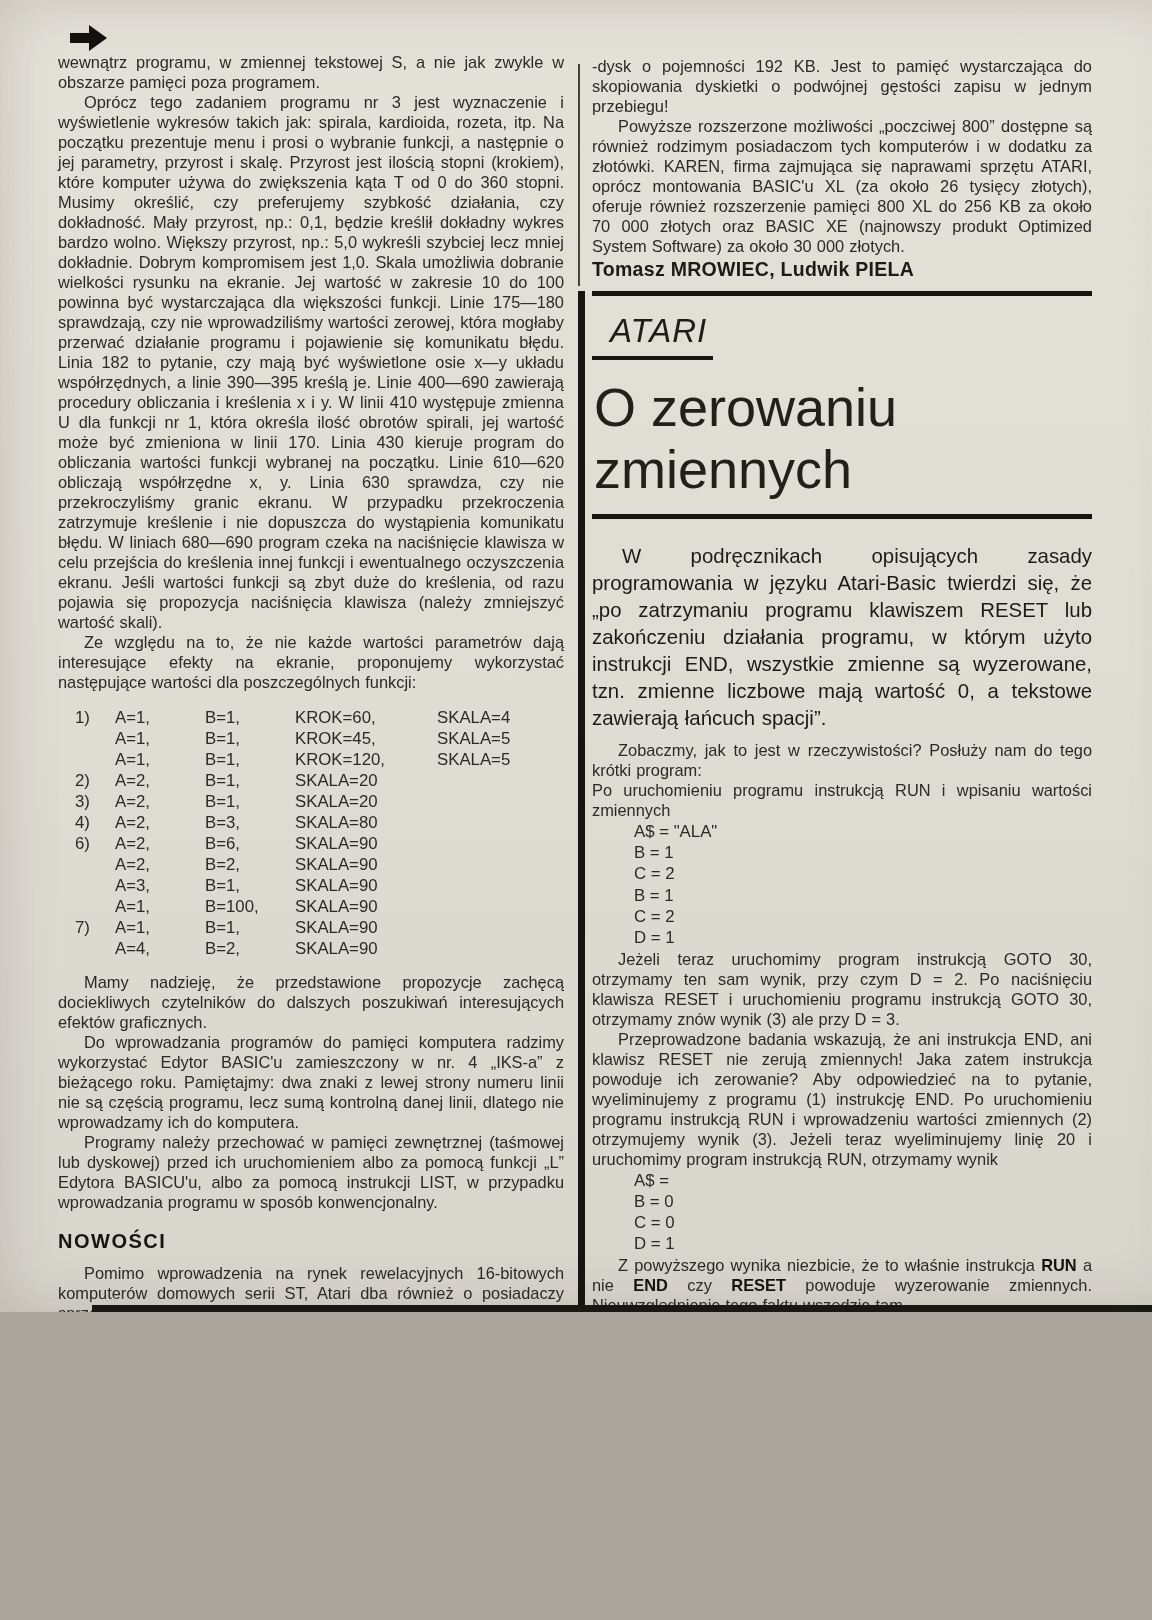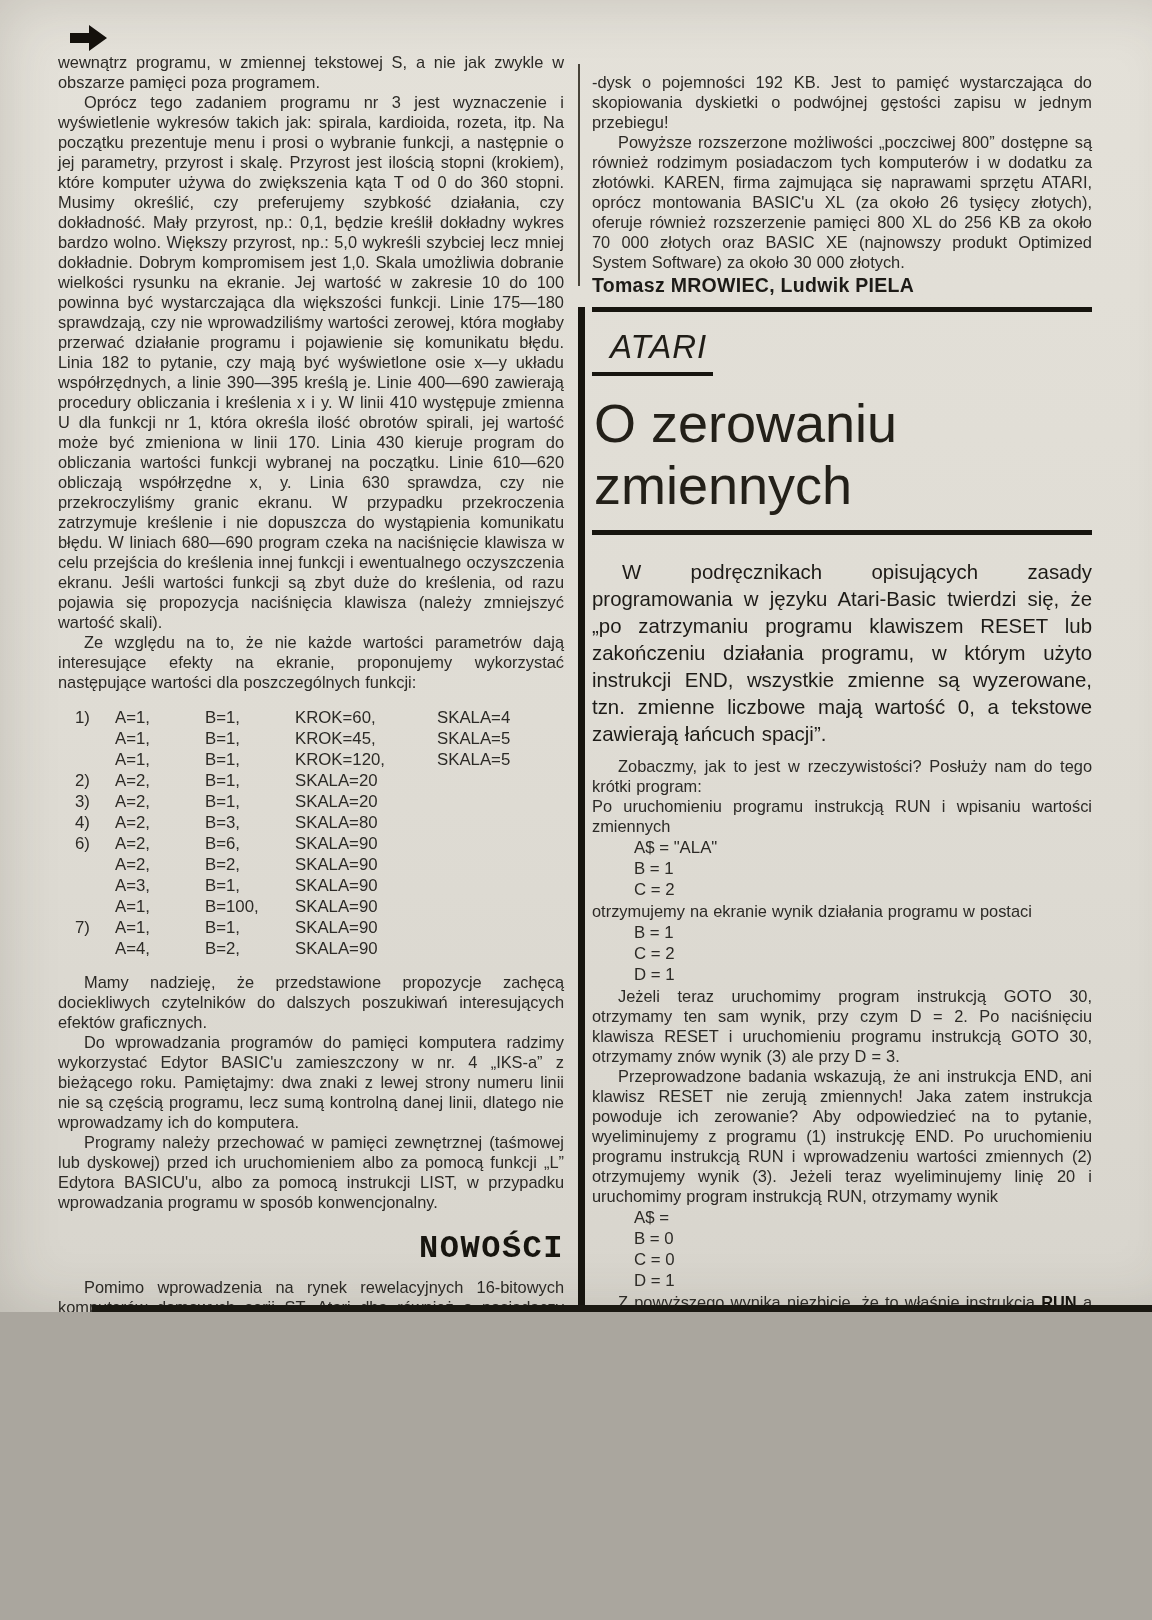--- a/index.html
+++ b/index.html
@@ -7,30 +7,30 @@
   .page {
     position:relative; width:1152px; height:1312px; overflow:hidden;
     background: linear-gradient(180deg, #e4e1d9 0%, #dfdcd4 55%, #d8d5cd 100%);
     box-shadow: inset 0 0 60px rgba(60,55,45,.18);
     color:#2c2a26;
     padding-left:36px;
   }
   .body { font-size:16.4px; line-height:20px; text-align:justify; margin:0; word-spacing:.5px; }
   .indent { text-indent:26px; }
   .col-left  { position:absolute; left:58px;  top:52px; width:506px; }
-  .col-right { position:absolute; left:578px; top:72px; width:514px; }
+  .col-right { position:absolute; left:578px; top:56px; width:514px; }
   .rc-top { margin-left:14px; }
   .divider { position:absolute; left:578px; top:64px; width:2px; height:222px; background:#474339; }
   .arrow { position:absolute; left:70px; top:24px; }
 
   
   .ptable { margin:15px 0 13px; padding-left:17px; }
   .prow { display:grid; grid-template-columns:40px 90px 90px 142px auto; font-size:16.8px; line-height:21px; }
 
-  .heading { text-align:right; font-size:32px; letter-spacing:1.5px; margin:18px 0 10px; color:#17150f; font-weight:bold;font-family:Liberation Mono, monospace; }
+  .heading { text-align:left; font-size:20px; letter-spacing:1.5px; margin:18px 0 10px; color:#17150f; font-weight:bold; }
 
   .authors { margin:2px 0 0 14px; font-weight:bold; font-size:19.5px; letter-spacing:.3px; color:#1d1b17; }
 
   .article { margin-top:10px; border-left:7px solid #17150f; padding-left:7px; padding-bottom:4px; }
   .rule-top { height:5px; background:#17150f; }
   .brand-row { margin:16px 2px 4px 0; }
   .brand { display:inline-block; font-style:italic; font-size:33px; letter-spacing:1px; color:#201d17;
            border-bottom:4px solid #17150f; padding:0 6px 6px 18px; }
   .title { font-weight:400; font-size:54px; margin:16px 0 0 2px; color:#232019; }
   .rule-mid { height:5px; background:#17150f; margin-top:14px; }
@@ -177,21 +177,20 @@
 
       <p class="body indent">Zobaczmy, jak to jest w rzeczywistości? Posłuży nam do tego krótki program:</p>
 
       <p class="body">Po uruchomieniu programu instrukcją RUN i wpisaniu wartości zmiennych</p>
       <div class="listing">
           <div class="code-line">A$ = "ALA"</div>
           <div class="code-line">B = 1</div>
           <div class="code-line">C = 2</div>
         </div>
 
-      <p class="body">otrzymujemy na ekranie wynik działania programu w postaci</p>
       <div class="listing">
           <div class="code-line">B = 1</div>
           <div class="code-line">C = 2</div>
           <div class="code-line">D = 1</div>
         </div>
 
       <p class="body indent">Jeżeli teraz uruchomimy program instrukcją GOTO 30, otrzymamy ten sam wynik, przy czym D = 2. Po naciśnięciu klawisza RESET i uruchomieniu programu instrukcją GOTO 30, otrzymamy znów wynik (3) ale przy D = 3.</p>
       <p class="body indent">Przeprowadzone badania wskazują, że ani instrukcja END, ani klawisz RESET nie zerują zmiennych! Jaka zatem instrukcja powoduje ich zerowanie? Aby odpowiedzieć na to pytanie, wyeliminujemy z programu (1) instrukcję END. Po uruchomieniu programu instrukcją RUN i wprowadzeniu wartości zmiennych (2) otrzymujemy wynik (3). Jeżeli teraz wyeliminujemy linię 20 i uruchomimy program instrukcją RUN, otrzymamy wynik</p>
 
       <div class="listing">

